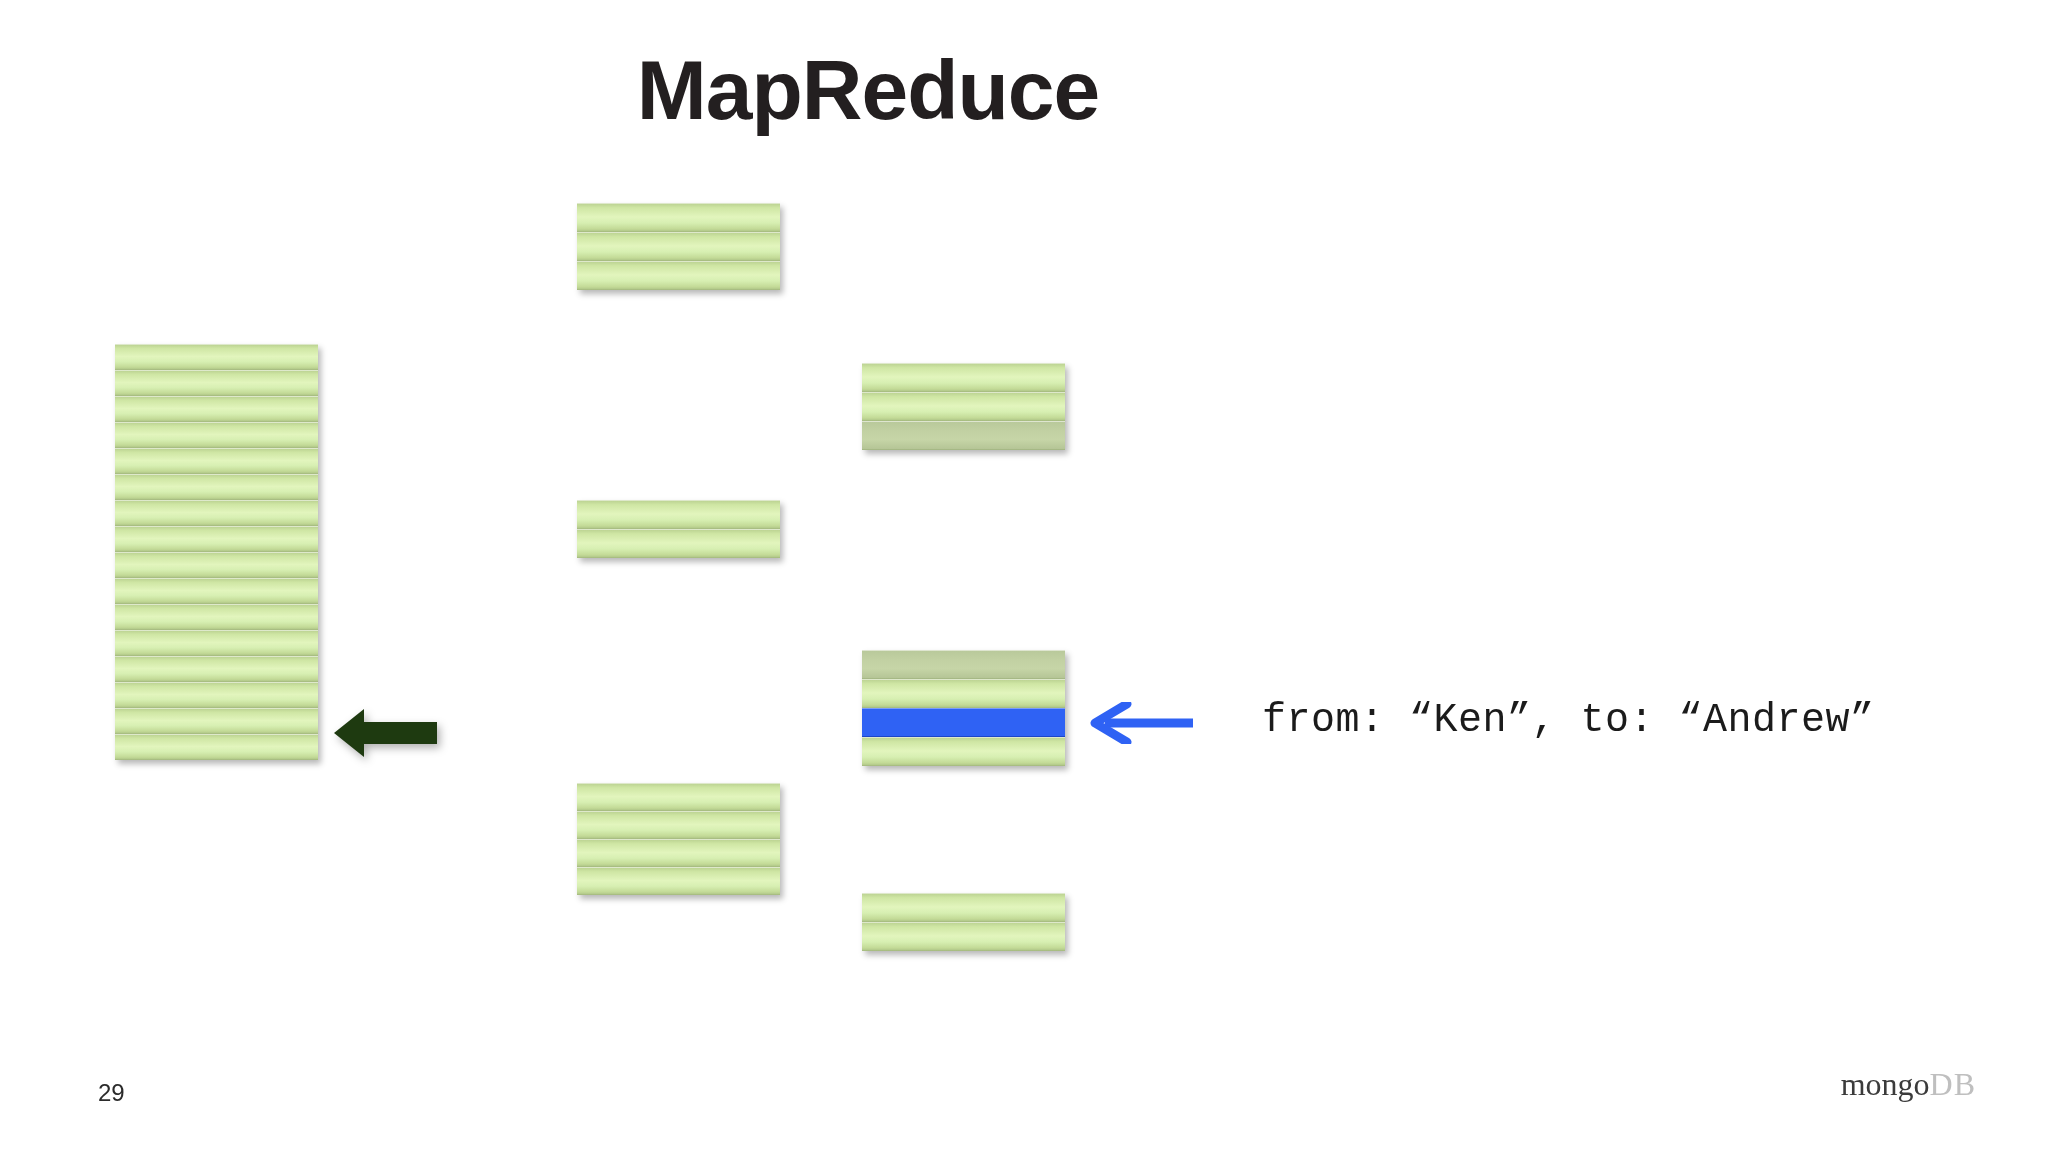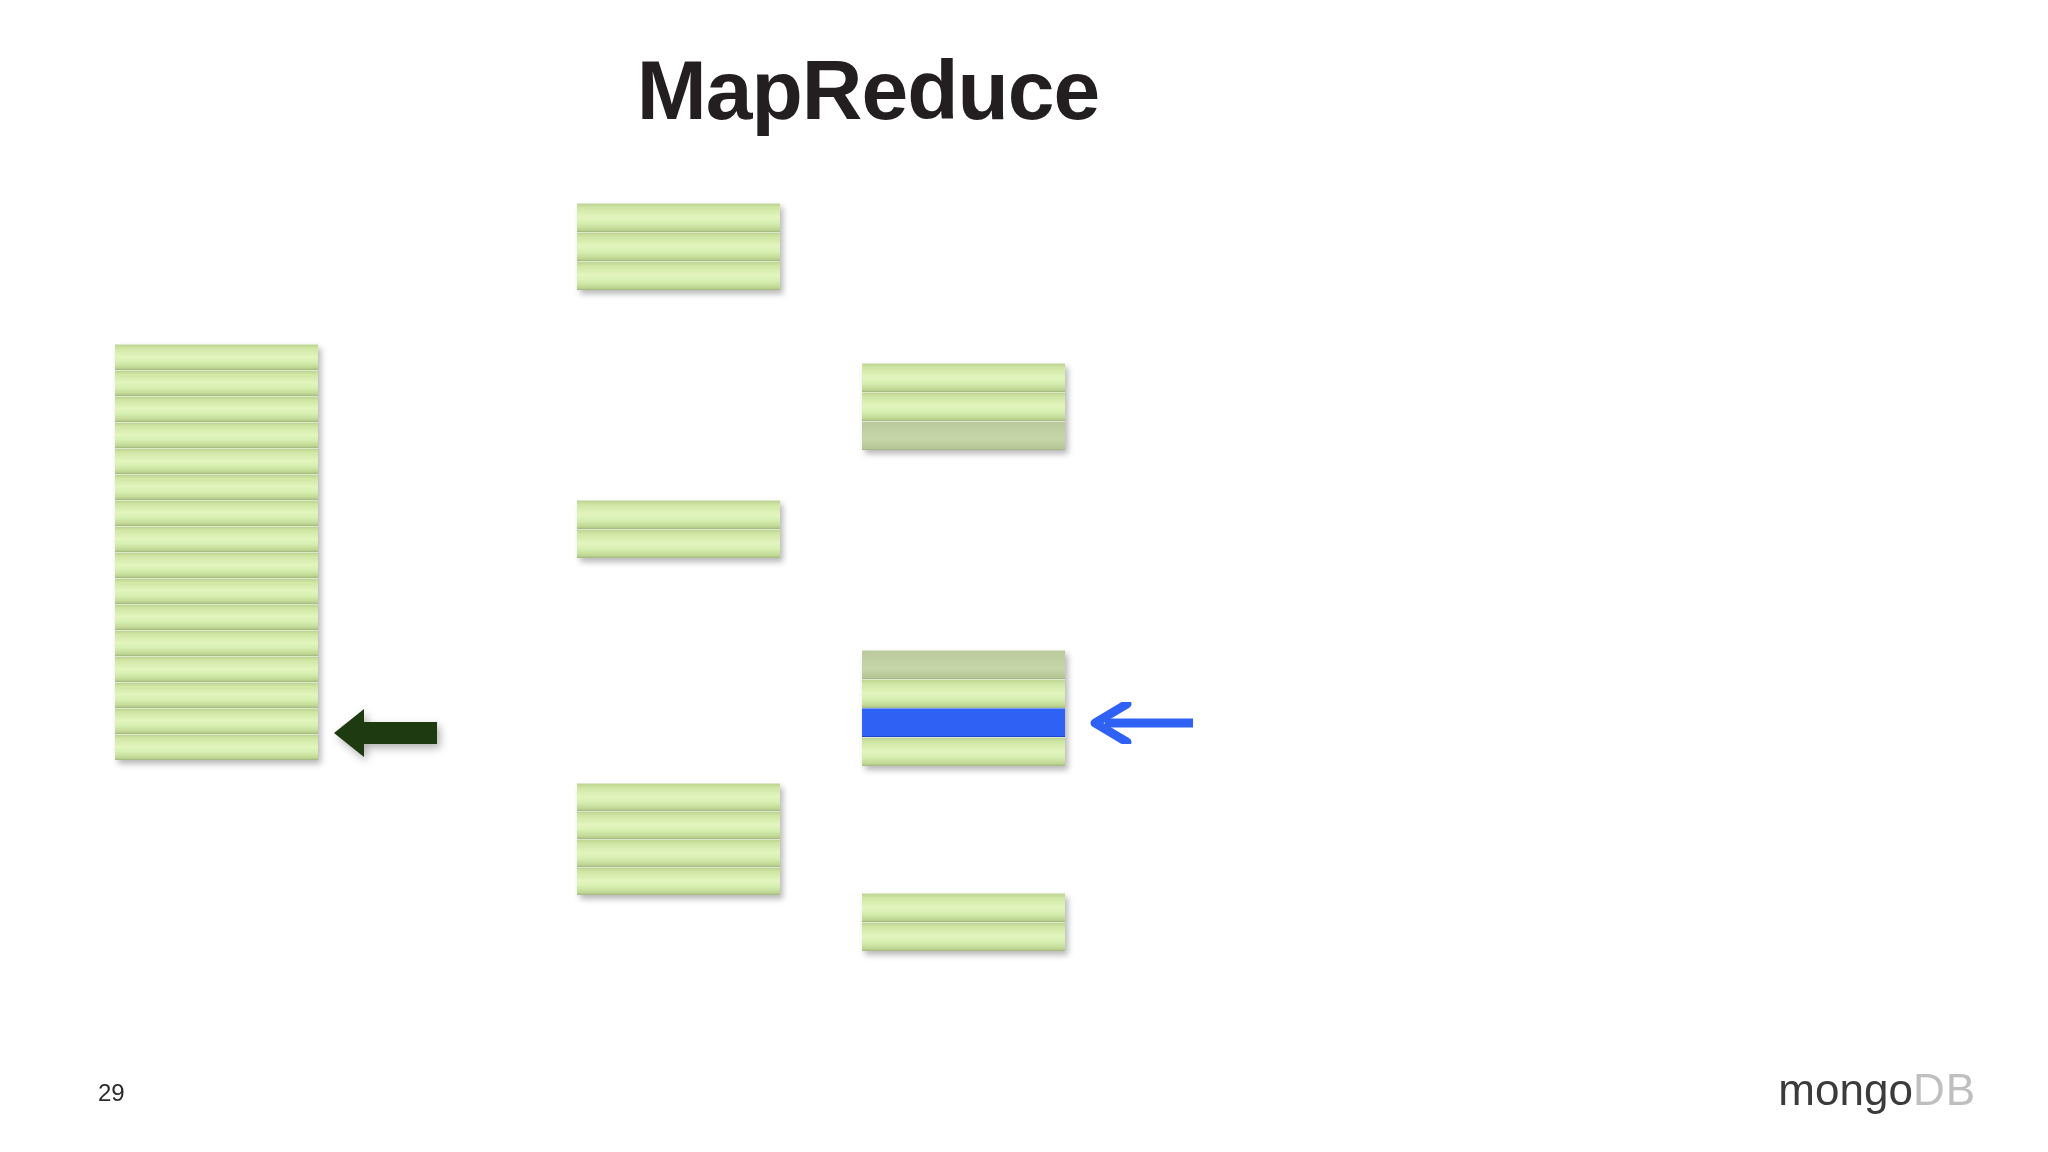--- a/index.html
+++ b/index.html
@@ -99,22 +99,22 @@
     left: 98px;
     top: 1079px;
     font-family: "Liberation Sans", sans-serif;
     font-size: 24px;
     color: #2b2b2b;
   }
   #brand-logo {
     position: absolute;
     right: 72px;
     top: 1068px;
-    font-family: Liberation Sans, sans-serif;
-    font-size: 44px;
+    font-family: Liberation Serif, serif;
+    font-size: 32px;
     line-height: 1;
     white-space: nowrap;
   }
   #brand-logo .brand-primary { color: #3b3b3b; }
   #brand-logo .brand-secondary { color: #bfbfbf; letter-spacing: 1px; }
 </style>
 </head>
 <body>
 
 <div id="slide">
@@ -178,20 +178,21 @@
   <div class="bar-group" id="group-r3" style="left:862px; top:893px; width:203px;">
       <div class="bar" style="height: 29px;"></div>
       <div class="bar" style="height: 29px;"></div>
     </div>
 
   <svg id="blue-arrow" viewBox="0 0 110 42">
     <line x1="108" y1="21" x2="20" y2="21" stroke="#2f62f4" stroke-width="9"></line>
     <polyline points="42,2 10,21 42,40" fill="none" stroke="#2f62f4" stroke-width="9" stroke-linecap="round" stroke-linejoin="round"></polyline>
   </svg>
 
+  <div id="annotation">from: “Ken”, to: “Andrew”</div>
 
   <div id="page-number">29</div>
 
   <div id="brand-logo">
     <span class="brand-primary">mongo</span><span class="brand-secondary">DB</span>
   </div>
 
 </div>
 
 </body></html>

